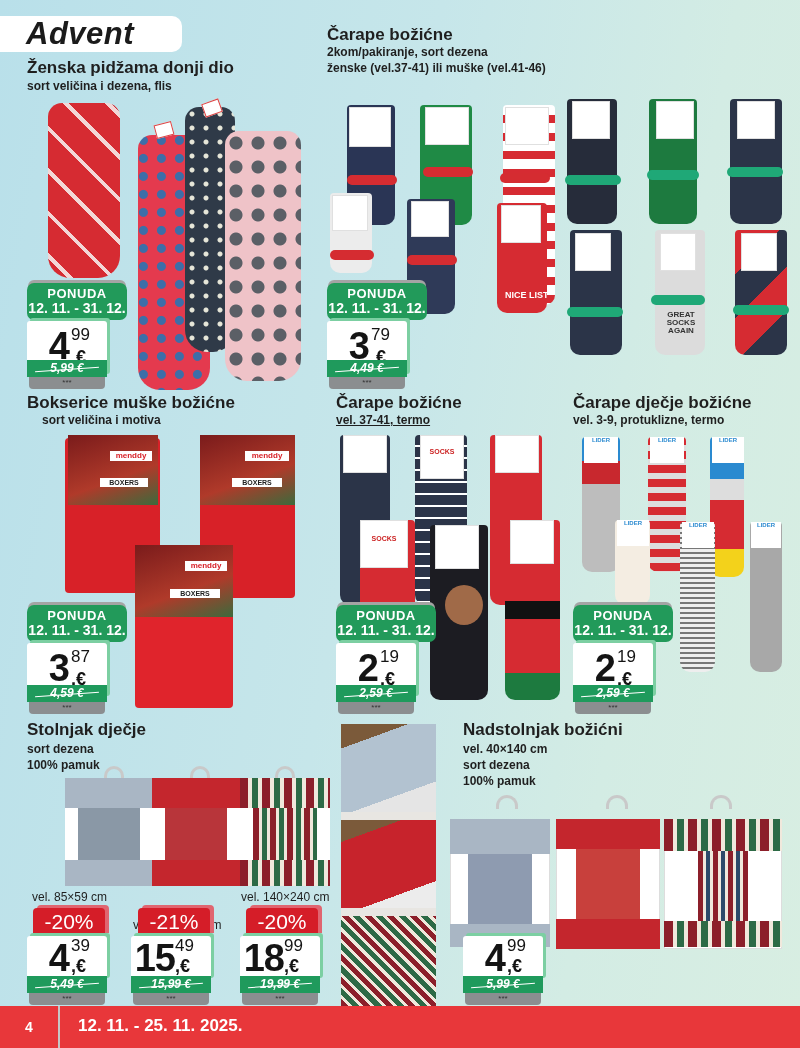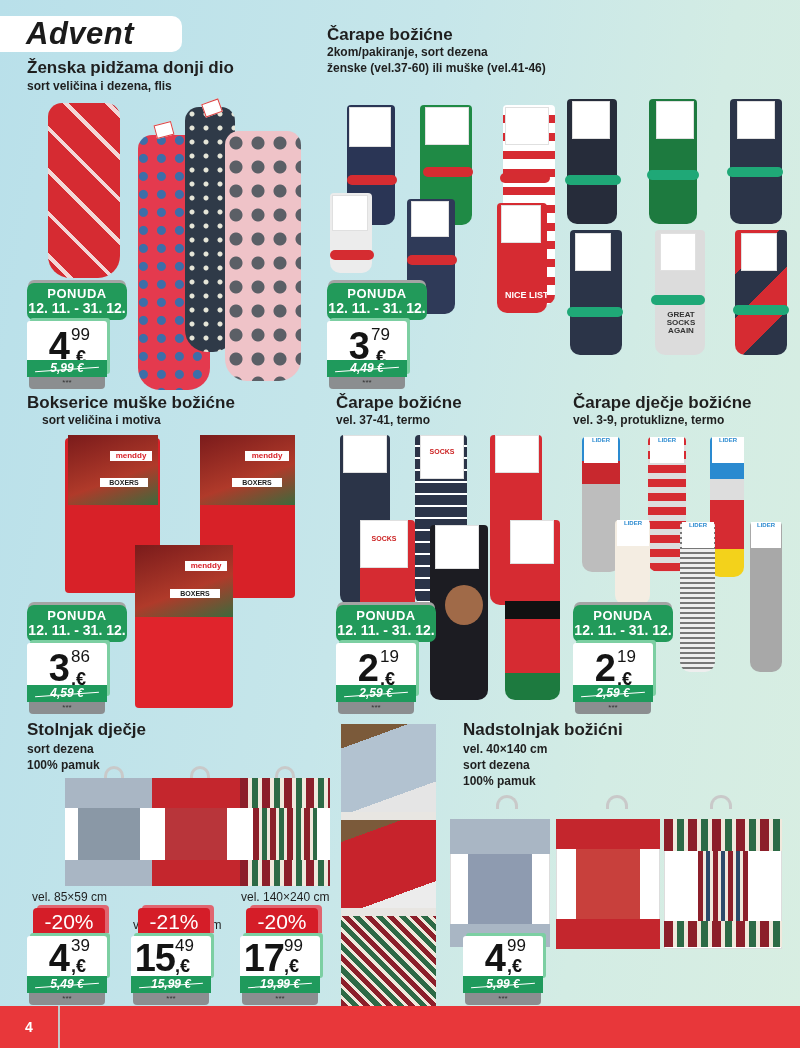--- a/index.html
+++ b/index.html
@@ -113,21 +113,21 @@
   </div>
   <div class="old-bar" style="left:27px;top:360px;">
     <span>5,99 €</span><i class="strike"></i>
   </div>
   <div class="stars" style="left:29px;top:377px;">***</div>
 </div>
 
 <div>
   <div class="abs title" style="left:327px; top:25px;">Čarape božićne</div>
   <div class="abs sub" style="left:327px; top:44px;">2kom/pakiranje, sort dezena</div>
-  <div class="abs sub" style="left:327px; top:60px;">ženske (vel.37-60) ili muške (vel.41-46)</div>
+  <div class="abs sub" style="left:327px; top:60px;">ženske (vel.37-41) ili muške (vel.41-46)</div>
 
   <div class="abs" style="left:325px;top:95px;width:475px;height:295px;">
 
     <div class="sock" style="left:22px;top:10px;width:48px;height:120px;background:#2a3555;"></div>
     <div class="card" style="left:24px;top:12px;width:42px;height:40px;"></div>
     <div class="bow" style="left:22px;top:80px;width:50px;background:#d52c31;"></div>
     <div class="sock" style="left:95px;top:10px;width:52px;height:120px;background:#1f8a45;"></div>
     <div class="card" style="left:100px;top:12px;width:44px;height:38px;"></div>
     <div class="bow" style="left:98px;top:72px;width:50px;background:#d52c31;"></div>
     <div class="sock" style="left:178px;top:10px;width:52px;height:200px;background:repeating-linear-gradient(180deg,#fff 0 10px,#d62b32 10px 18px);"></div>
@@ -200,32 +200,32 @@
     <div class="abs" style="left:125px;top:128px;width:42px;height:10px;background:#fff;font-size:8px;color:#d82128;font-weight:bold;line-height:10px;text-align:center;">menddy</div>
     <div class="abs" style="left:110px;top:156px;width:50px;height:9px;background:#fff;font-size:7px;color:#222;font-weight:bold;line-height:9px;text-align:center;">BOXERS</div>
   </div>
 
   <div class="promo" style="left:27px;top:605px;">
     <span class="l1">PONUDA</span>
     <span class="l2">12. 11. - 31. 12.</span>
   </div>
   <div class="price-box" style="left:27px;top:643px;">
     <span class="int">3</span>
-    <span class="cents">86</span>
+    <span class="cents">87</span>
     <span class="cur">,€</span>
   </div>
   <div class="old-bar" style="left:27px;top:685px;">
     <span>4,59 €</span><i class="strike"></i>
   </div>
   <div class="stars" style="left:29px;top:702px;">***</div>
 </div>
 
 <div>
   <div class="abs title" style="left:336px; top:393px;">Čarape božićne</div>
-  <div class="abs sub" style="left:336px; top:412px;">vel. 37-41, termo</div>
+  <div class="abs sub" style="left:336px; top:412px;text-decoration:underline;">vel. 37-41, termo</div>
 
   <div class="abs" style="left:335px;top:430px;width:225px;height:280px;">
     <div class="sock" style="left:5px;top:5px;width:50px;height:170px;background:#2b3448;"></div>
     <div class="card" style="left:8px;top:5px;width:44px;height:38px;"></div>
     <div class="sock" style="left:80px;top:5px;width:52px;height:170px;background:repeating-linear-gradient(180deg,#2b3448 0 10px,#fff 10px 12px);"></div>
     <div class="card" style="left:85px;top:5px;width:44px;height:44px;">
         <div style="font-size:7px;color:#c22;font-weight:bold;text-align:center;margin-top:12px;">SOCKS</div>
       </div>
     <div class="sock" style="left:155px;top:5px;width:52px;height:170px;background:#d62b32;"></div>
     <div class="card" style="left:160px;top:5px;width:44px;height:38px;"></div>
@@ -338,21 +338,21 @@
     <span class="cur" style="top:20px">,€</span>
   </div>
   <div class="old-bar" style="left:131px;top:976px;">
     <span>15,99 €</span><i class="strike"></i>
   </div>
   <div class="stars" style="left:133px;top:993px;">***</div>
 
   <div class="size-label" style="left:241px;top:890px;">vel. 140×240 cm</div>
   <div class="disc" style="left:246px;top:908px;">-20%</div>
   <div class="price-box wide" style="left:240px;top:936px;height:45px;">
-    <span class="int" style="top:0">17</span>
+    <span class="int" style="top:0">18</span>
     <span class="cents" style="top:0">99</span>
     <span class="cur" style="top:20px">,€</span>
   </div>
   <div class="old-bar" style="left:240px;top:976px;">
     <span>19,99 €</span><i class="strike"></i>
   </div>
   <div class="stars" style="left:242px;top:993px;">***</div>
 </div>
 
 <div>
@@ -385,13 +385,14 @@
     <span class="cur" style="top:20px">,€</span>
   </div>
   <div class="old-bar" style="left:463px;top:976px;">
     <span>5,99 €</span><i class="strike"></i>
   </div>
   <div class="stars" style="left:465px;top:993px;">***</div>
 </div>
 
 <div class="footer">
   <div class="page">4</div>
+  <div class="dates">12. 11. - 25. 11. 2025.</div>
 </div>
 
 </body></html>

